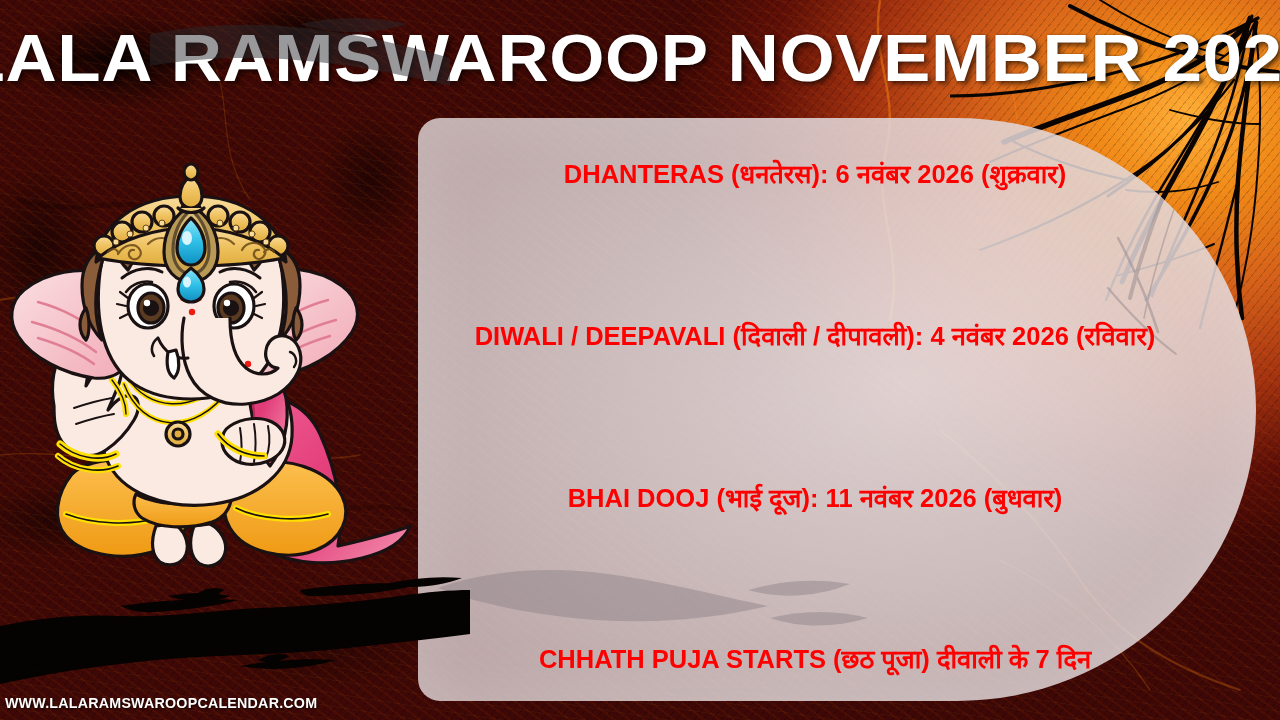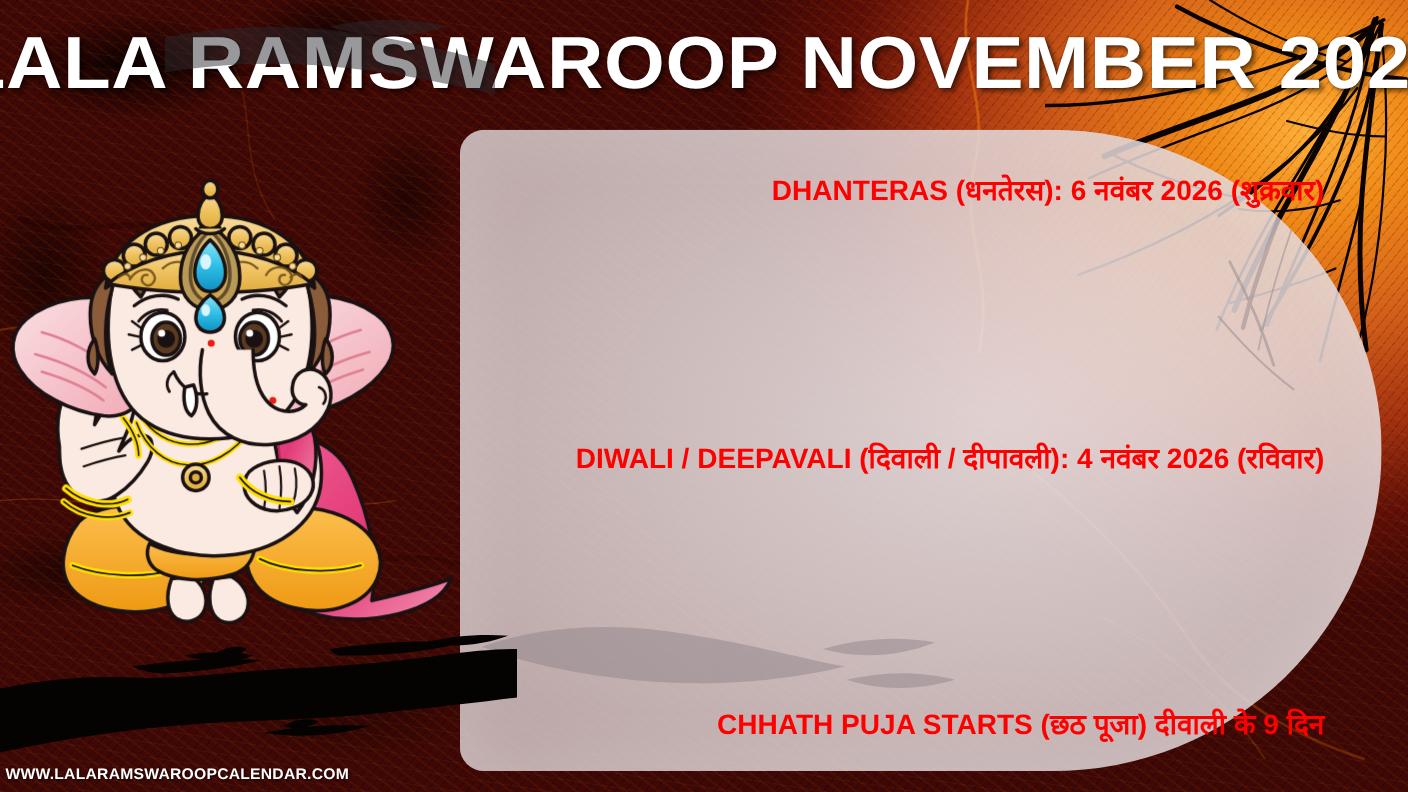--- a/index.html
+++ b/index.html
@@ -90,21 +90,20 @@
 
   
   .events{
     position:absolute;
     left:420px; top:140px;
     width:790px; height:550px;
     display:flex;
     flex-direction:column;
     justify-content:space-between;
     padding:18px 0 14px 0;
-    align-items:flex-end;
   }
   .event-line{
     color:#ff0000;
     font-family:"Liberation Sans", sans-serif;
     font-weight:bold;
     font-size:25.5px;
     line-height:1.28;
     text-align:center;
     padding:0 6px;
   }
@@ -190,21 +189,22 @@
         </g>
       </svg>
     </div>
   </div>
 
   <div class="title">LALA RAMSWAROOP NOVEMBER 2026</div>
 
   <div class="events">
     <div class="event-line">DHANTERAS (धनतेरस): 6 नवंबर 2026 (शुक्रवार)</div>
     <div class="event-line">DIWALI / DEEPAVALI (दिवाली / दीपावली): 4 नवंबर 2026 (रविवार)</div>
-    <div class="event-line">CHHATH PUJA STARTS (छठ पूजा) दीवाली के 9 दिन</div>
+    <div class="event-line">BHAI DOOJ (भाई दूज): 11 नवंबर 2026 (बुधवार)</div>
+    <div class="event-line">CHHATH PUJA STARTS (छठ पूजा) दीवाली के 7 दिन</div>
   </div>
 
   <svg class="branch" viewBox="0 0 470 160">
     <g fill="#050202">
       <path d="M0 66 C40 58 78 54 120 56 C168 58 214 50 262 48 C310 46 356 42 400 36 C428 32 450 30 470 30
                L470 74 C440 78 404 82 366 86 C318 92 268 94 218 96 C166 98 112 104 62 112 C40 116 18 120 0 124 Z"></path>
       <path d="M120 46 C160 40 200 38 238 40 C216 46 186 50 154 52 C140 53 130 50 120 46 Z"></path>
       <path d="M168 36 C190 32 212 32 230 36 C216 42 192 44 168 36 Z"></path>
       <path d="M196 34 C206 28 216 26 224 30 C218 36 206 38 196 34 Z"></path>
       <path d="M300 30 C340 24 382 22 420 24 C392 32 352 36 312 36 C306 36 302 34 300 30 Z"></path>

